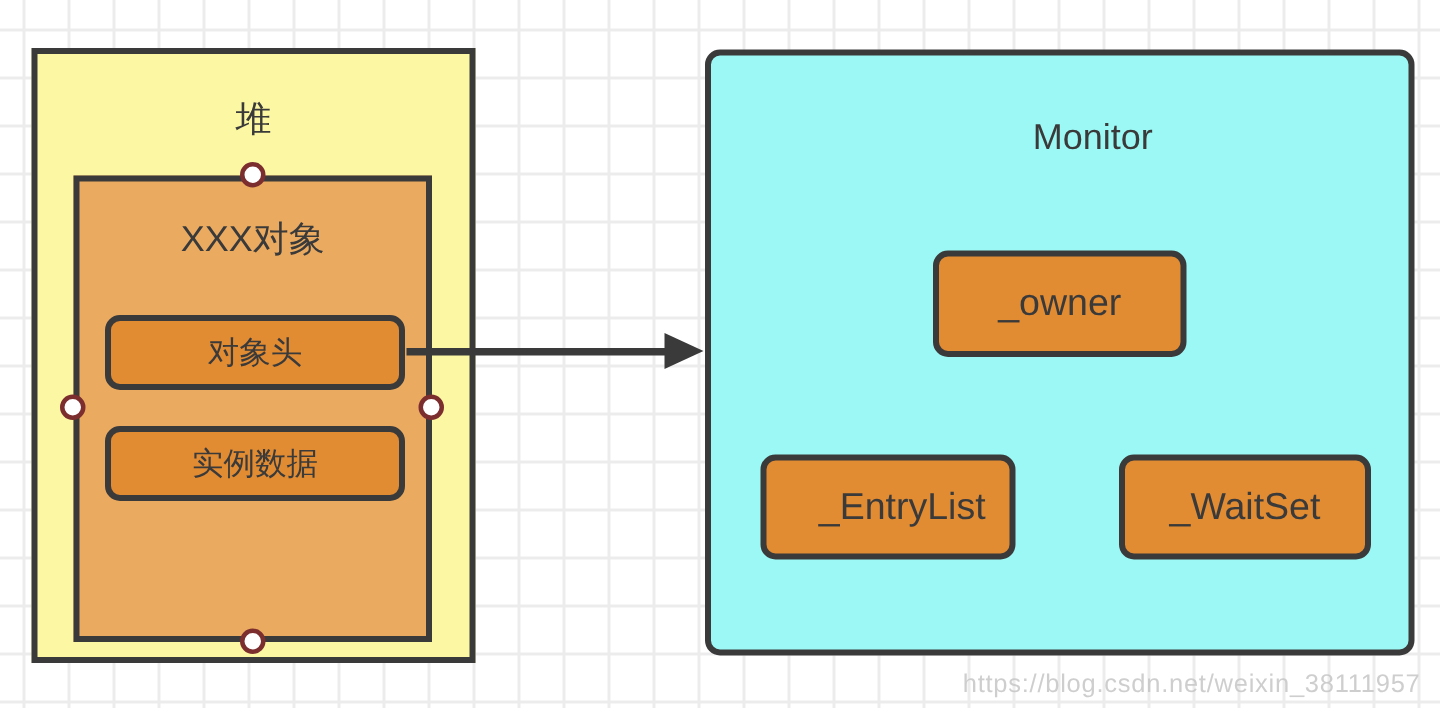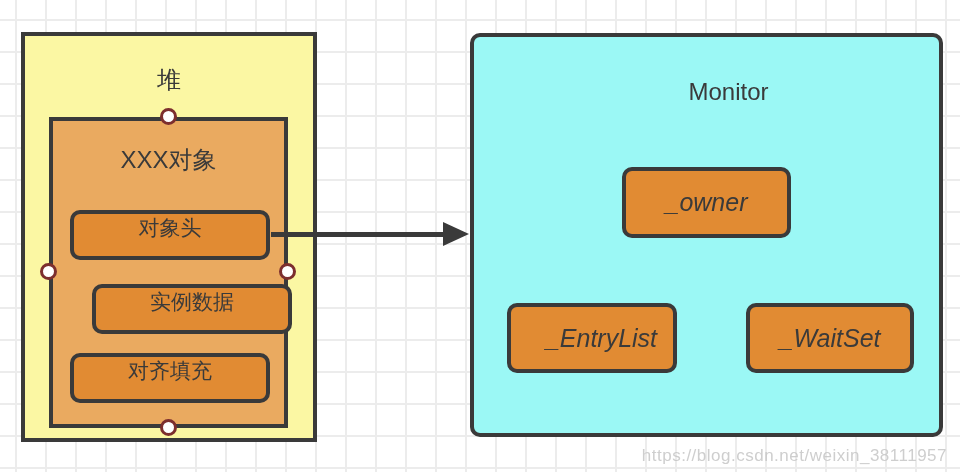--- a/index.html
+++ b/index.html
@@ -29,26 +29,26 @@
   .object{
     left:49px;top:117px;width:239px;height:311px;
     background:#eaaa60;
   }
   .object-title{
     position:absolute;left:49px;top:146px;width:239px;
     text-align:center;font-size:24px;line-height:27px;
   }
   .part{
     left:70px;width:200px;height:50px;border-radius:10px;
-    background:#e18b33;display:flex;align-items:flex-start;justify-content:center;
+    background:#e18b33;display:flex;align-items:center;justify-content:center;
     font-size:21px;
     font-family:Liberation Mono, monospace;
   }
   .part-1{top:210px;}
-  .part-2{top:284px;margin-left:22px;}
+  .part-2{top:284px;}
   .part-3{top:353px;}
   .handle{
     position:absolute;box-sizing:border-box;width:17px;height:17px;
     border-radius:50%;background:#ffffff;border:3px solid #7c2e2e;
   }
   .handle-top{left:160px;top:108px;}
   .handle-left{left:40px;top:263px;}
   .handle-right{left:279px;top:263px;}
   .handle-bottom{left:160px;top:419px;}
   .arrow-line{
@@ -64,21 +64,21 @@
   .monitor{
     left:470px;top:33px;width:473px;height:404px;border-radius:10px;
     background:#9bf8f5;
   }
   .monitor-title{
     position:absolute;left:470px;top:78px;width:473px;
     text-align:center;font-size:24px;line-height:28px;margin-left:22px;
   }
   .field{
     border-radius:10px;background:#e18b33;
-    display:flex;align-items:center;justify-content:center;font-size:25px;font-style:italic;
+    display:flex;align-items:center;justify-content:center;font-size:25px;
   }
   .field-owner{left:622px;top:167px;width:169px;height:71px;}
   .field-entrylist{left:507px;top:303px;width:170px;height:70px;padding-left:19px;}
   .field-waitset{left:746px;top:303px;width:168px;height:70px;}
   .watermark{
     position:absolute;right:13px;top:446px;
     font-size:17px;letter-spacing:0.5px;
     color:#c6c6c6;opacity:0.85;white-space:nowrap;margin-left:39px;
   }
 </style>
@@ -91,23 +91,20 @@
   <div class="heap-title">堆</div>
 
   <div class="shape object"></div>
   <div class="object-title">XXX对象</div>
 
   <div class="shape part part-1">
     <span>对象头</span>
   </div>
   <div class="shape part part-2">
     <span>实例数据</span>
-  </div>
-  <div class="shape part part-3">
-    <span>对齐填充</span>
   </div>
 
   <div class="handle handle-top"></div>
   <div class="handle handle-left"></div>
   <div class="handle handle-right"></div>
   <div class="handle handle-bottom"></div>
 
   <div>
     <div class="arrow-line"></div>
     <div class="arrow-head"></div>

